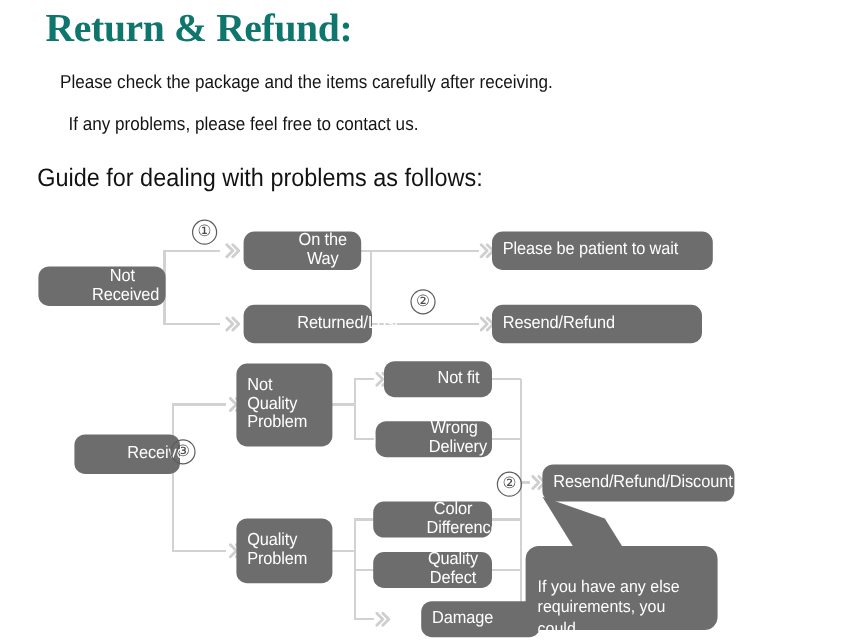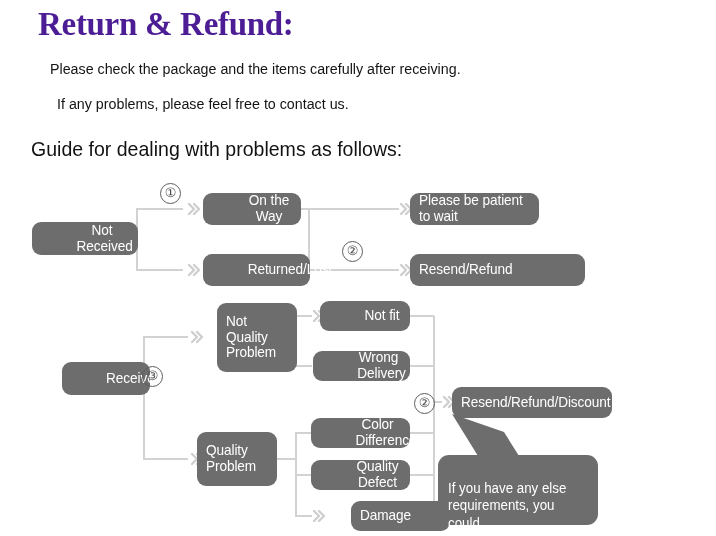--- a/index.html
+++ b/index.html
@@ -17,21 +17,21 @@
   }
 
   
   .page-title {
     position: absolute;
     left: 38px;
     top: 6px;
     font-family: "Liberation Serif", serif;
     font-weight: bold;
     font-size: 33px;
-    color: #4c1d95;
+    color: #0f766e;
     letter-spacing: -0.3px;
     white-space: nowrap;
   }
   .note-line {
     position: absolute;
     font-family: "Liberation Sans", sans-serif;
     font-size: 15.5px;
     color: #141414;
     white-space: nowrap;
     transform: scaleX(0.92);
@@ -193,33 +193,33 @@
   </div>
 
   <div class="node center" style="left:203px; top:193px; width:98px;  height:32px;">
     <span>On the Way</span>
   </div>
 
   <div class="node center" style="left:203px; top:254px; width:107px; height:32px;">
     <span>Returned/Lost</span>
   </div>
 
-  <div class="node" style="left:410px; top:193px; width:129px; height:32px;">
+  <div class="node" style="left:410px; top:193px; width:184px; height:32px;">
     <span>Please be patient to wait</span>
   </div>
 
   <div class="node" style="left:410px; top:254px; width:175px; height:32px;">
     <span>Resend/Refund</span>
   </div>
 
   <div class="node center" style="left:62px;  top:362px; width:88px;  height:33px;">
     <span>Received</span>
   </div>
 
-  <div class="node" style="left:197px; top:303px; width:80px; height:69px; align-items:center;margin-left:20px;">
+  <div class="node" style="left:197px; top:303px; width:80px; height:69px; align-items:center;">
     <span>Not
 Quality
 Problem</span>
   </div>
 
   <div class="node" style="left:197px; top:432px; width:80px; height:54px; align-items:center;">
     <span>Quality
 Problem</span>
   </div>
 

